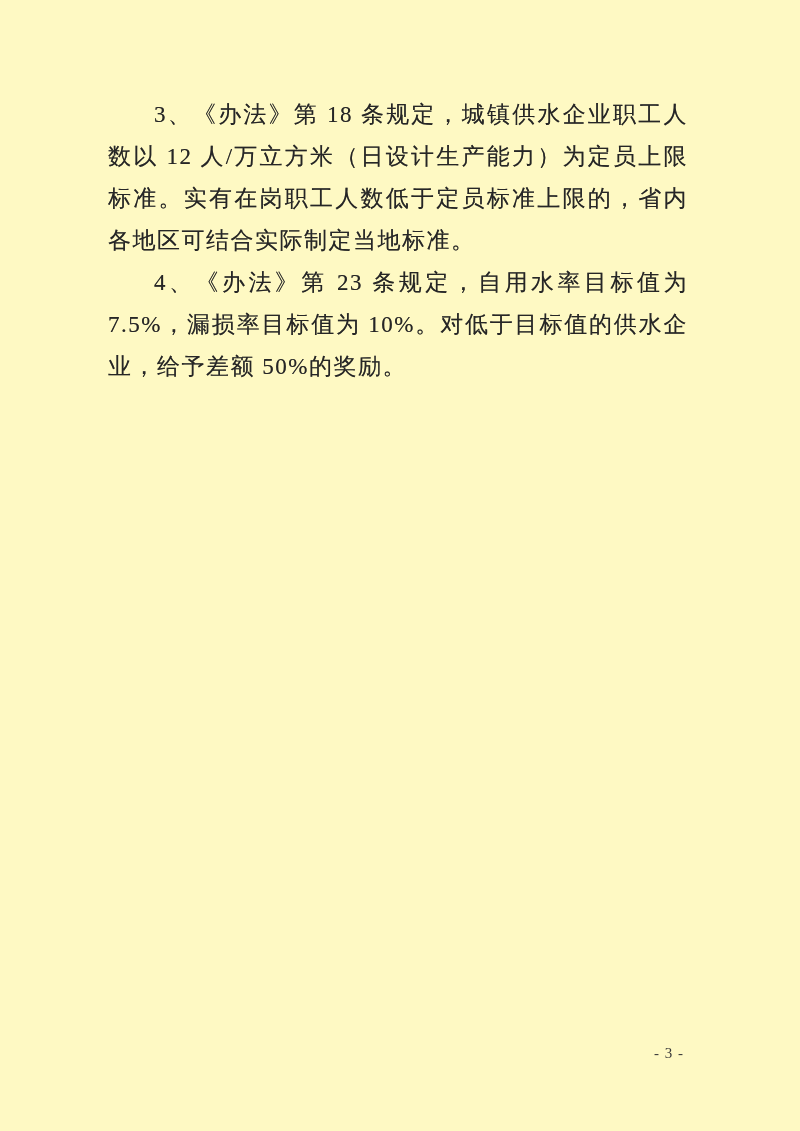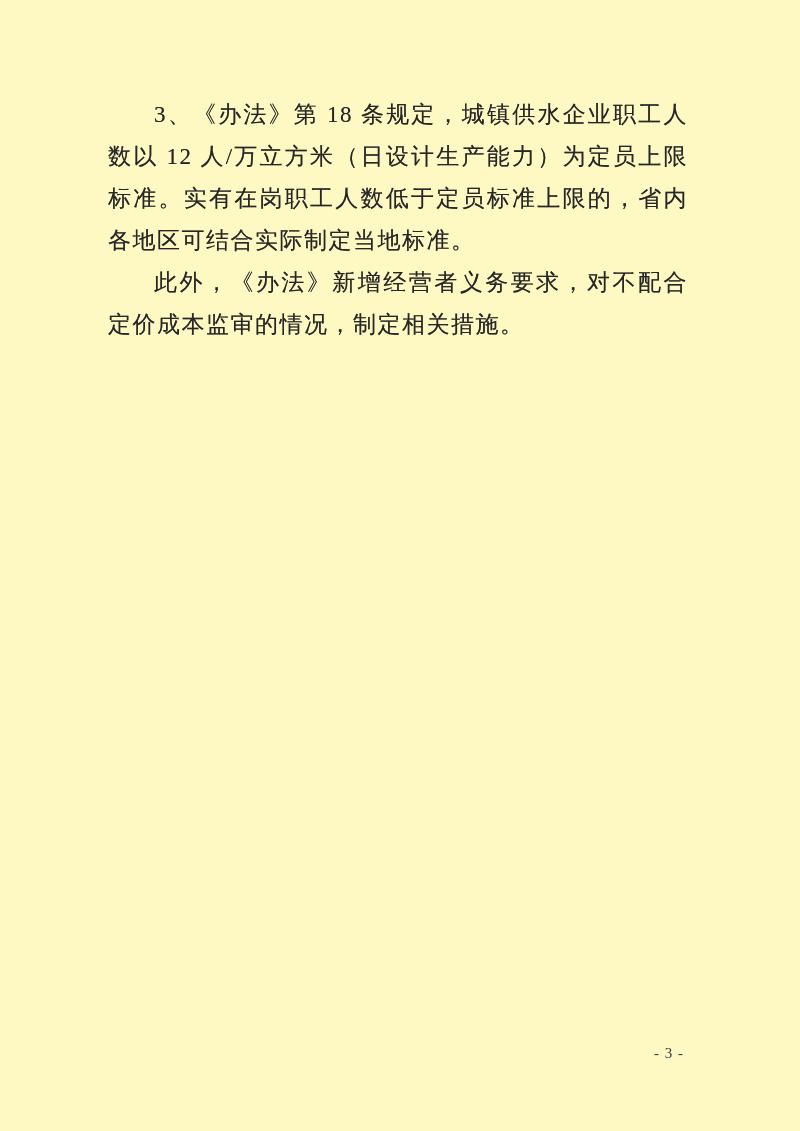--- a/index.html
+++ b/index.html
@@ -40,17 +40,17 @@
     letter-spacing: 1px;
     color: #3a3a3a;
   }
 </style>
 </head>
 <body>
 
 <div class="page">
   <div class="content">
     <p>3、《办法》第 18 条规定，城镇供水企业职工人数以 12 人/万立方米（日设计生产能力）为定员上限标准。实有在岗职工人数低于定员标准上限的，省内各地区可结合实际制定当地标准。</p>
-    <p>此外，《办法》新增经营者义务要求，对不配合定价成本监审的情况，制定相关措施。</p>
+    <p>4、《办法》第 23 条规定，自用水率目标值为 7.5%，漏损率目标值为 10%。对低于目标值的供水企业，给予差额 50%的奖励。</p>
   </div>
 
   <div class="page-number">- 3 -</div>
 </div>
 
 </body></html>

